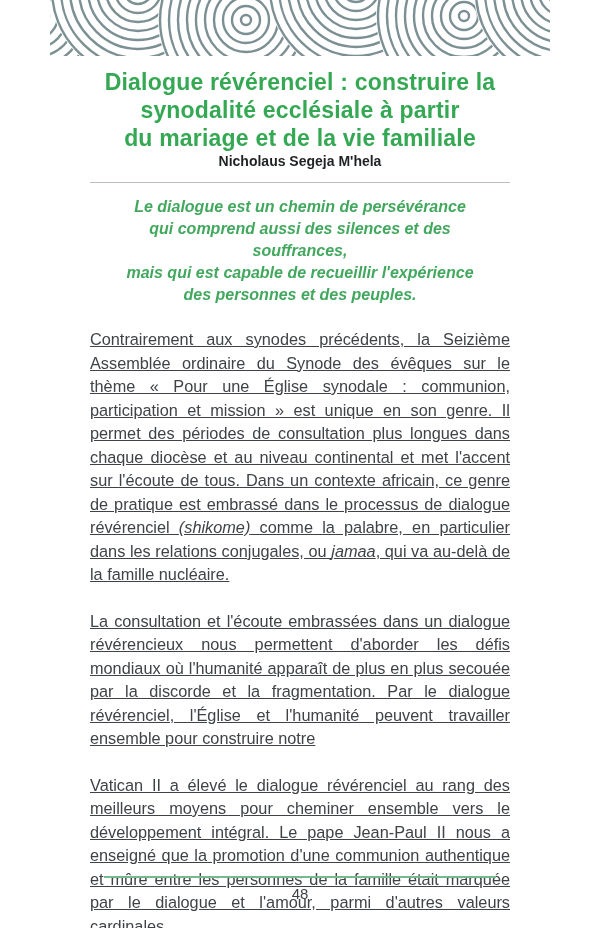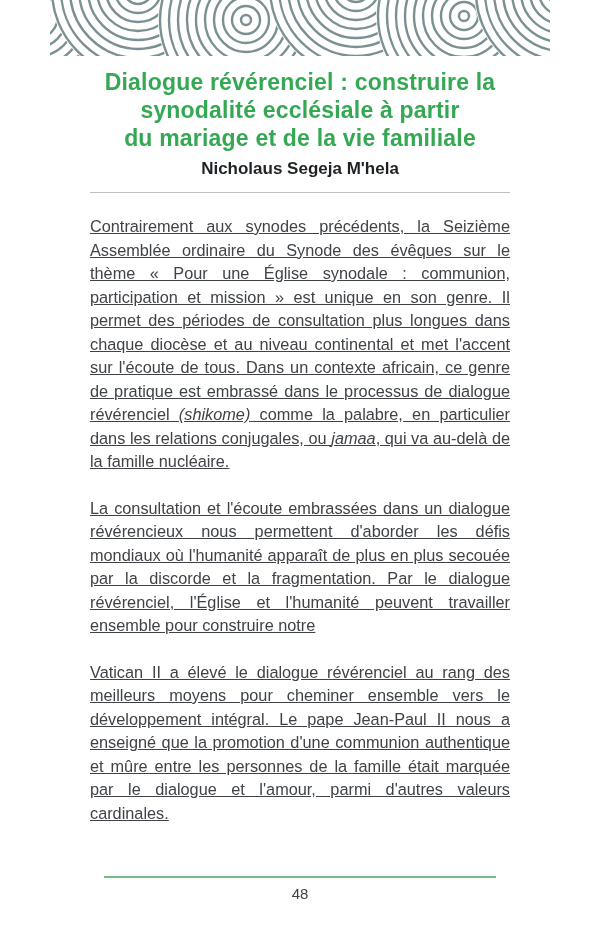--- a/index.html
+++ b/index.html
@@ -23,23 +23,23 @@
     margin: 12px 40px 0 40px;
     text-align: center;
     font-size: 23px;
     line-height: 28px;
     font-weight: 700;
     color: #35a853;
     white-space: pre-line;
     letter-spacing: 0.2px;
   }
   .article-author {
-    margin-top: 7px;
-    text-align: center;
-    font-size: 17px;
+    margin-top: 1px;
+    text-align: center;
+    font-size: 14px;
     font-weight: 700;
     color: #1f2224;
   }
   .author-divider {
     border: none;
     border-top: 1.5px solid #b9bfc1;
     margin: 13px 40px 0 40px;
   }
   .epigraph {
     margin: 13px 60px 0 60px;
@@ -185,20 +185,24 @@
   </div>
 
   <h1 class="article-title">Dialogue révérenciel : construire la
 synodalité ecclésiale à partir
 du mariage et de la vie familiale</h1>
 
   <div class="article-author">Nicholaus Segeja M'hela</div>
 
   <hr class="author-divider">
 
+  <div class="epigraph">Le dialogue est un chemin de persévérance
+qui comprend aussi des silences et des souffrances,
+mais qui est capable de recueillir l'expérience
+des personnes et des peuples.</div>
 
   <div class="article-body">
       <p><span>Contrairement aux synodes précédents, la Seizième Assemblée ordinaire du Synode des évêques sur le thème « Pour une Église synodale : communion, participation et mission » est unique en son genre. Il permet des périodes de consultation plus longues dans chaque diocèse et au niveau continental et met l'accent sur l'écoute de tous. Dans un contexte africain, ce genre de pratique est embrassé dans le processus de dialogue révérenciel </span><em>(shikome)</em><span> comme la palabre, en particulier dans les relations conjugales, ou </span><em>jamaa</em><span>, qui va au-delà de la famille nucléaire.</span></p>
       <p><span>La consultation et l'écoute embrassées dans un dialogue révérencieux nous permettent d'aborder les défis mondiaux où l'humanité apparaît de plus en plus secouée par la discorde et la fragmentation. Par le dialogue révérenciel, l'Église et l'humanité peuvent travailler ensemble pour construire notre</span></p>
       <p><span>Vatican II a élevé le dialogue révérenciel au rang des meilleurs moyens pour cheminer ensemble vers le développement intégral. Le pape Jean-Paul II nous a enseigné que la promotion d'une communion authentique et mûre entre les personnes de la famille était marquée par le dialogue et l'amour, parmi d'autres valeurs cardinales.</span></p>
     </div>
 
   <div class="page-footer">
     <hr class="footer-divider">
     <div class="page-number">48</div>

